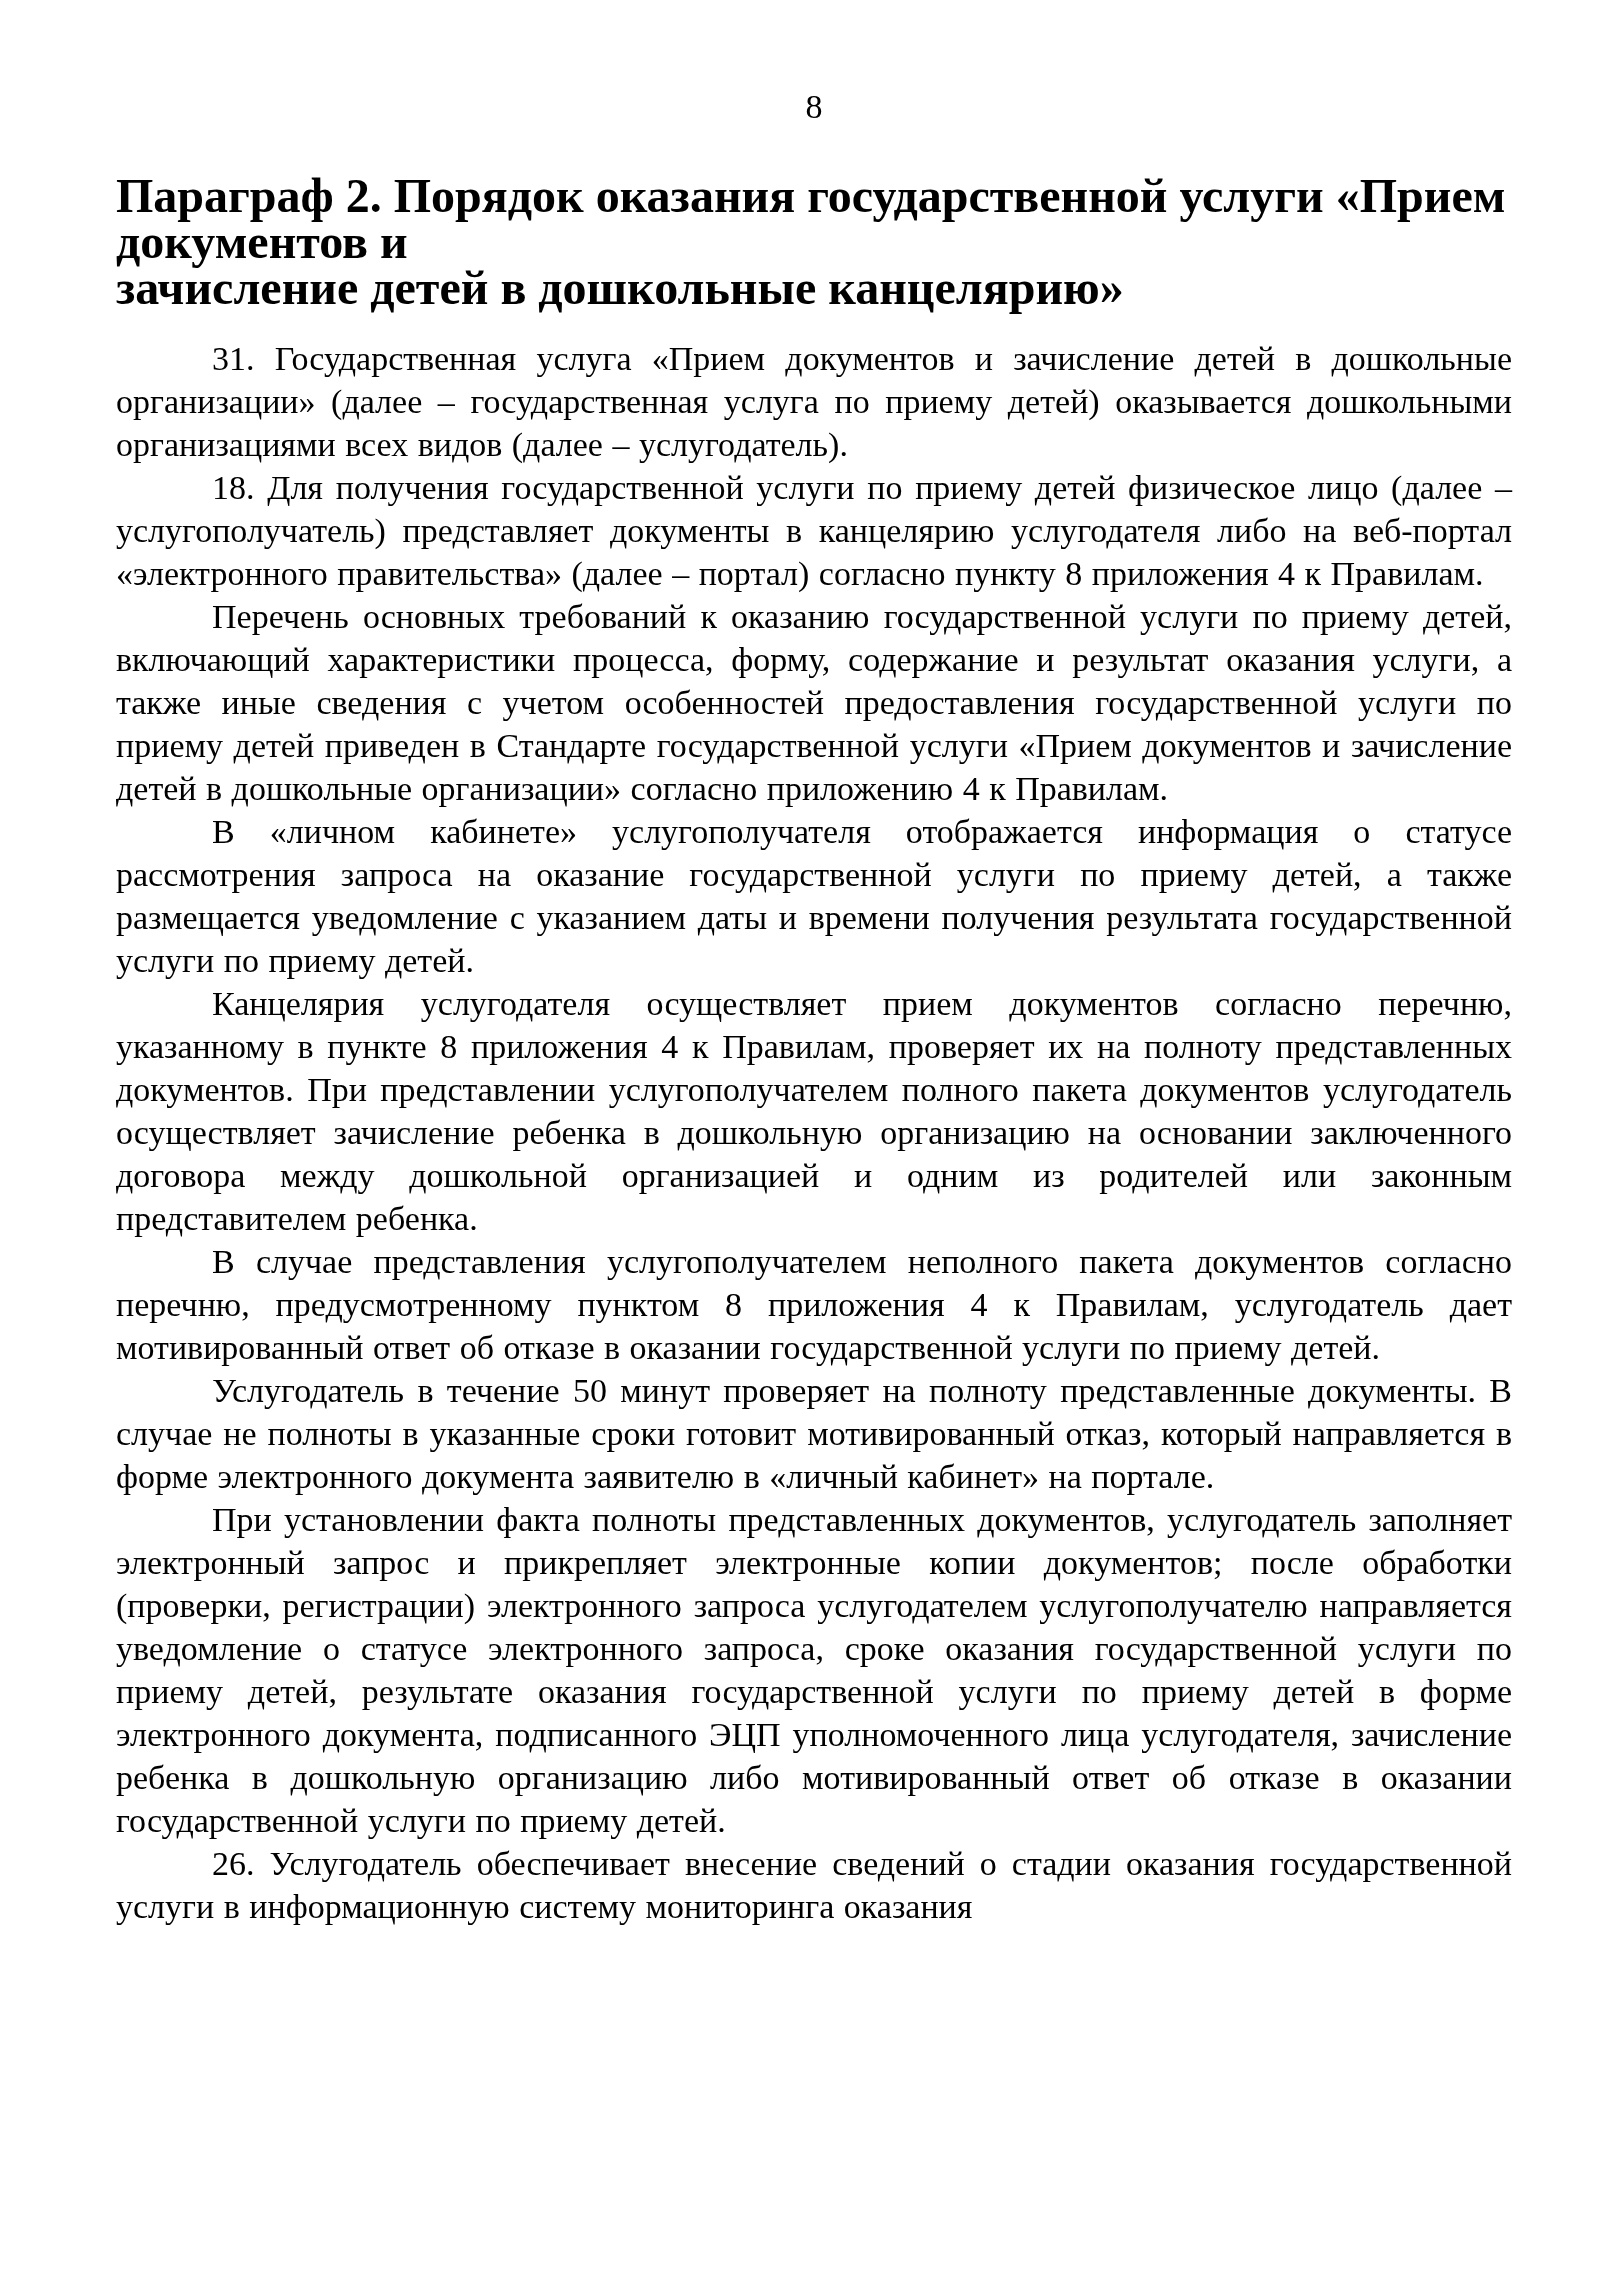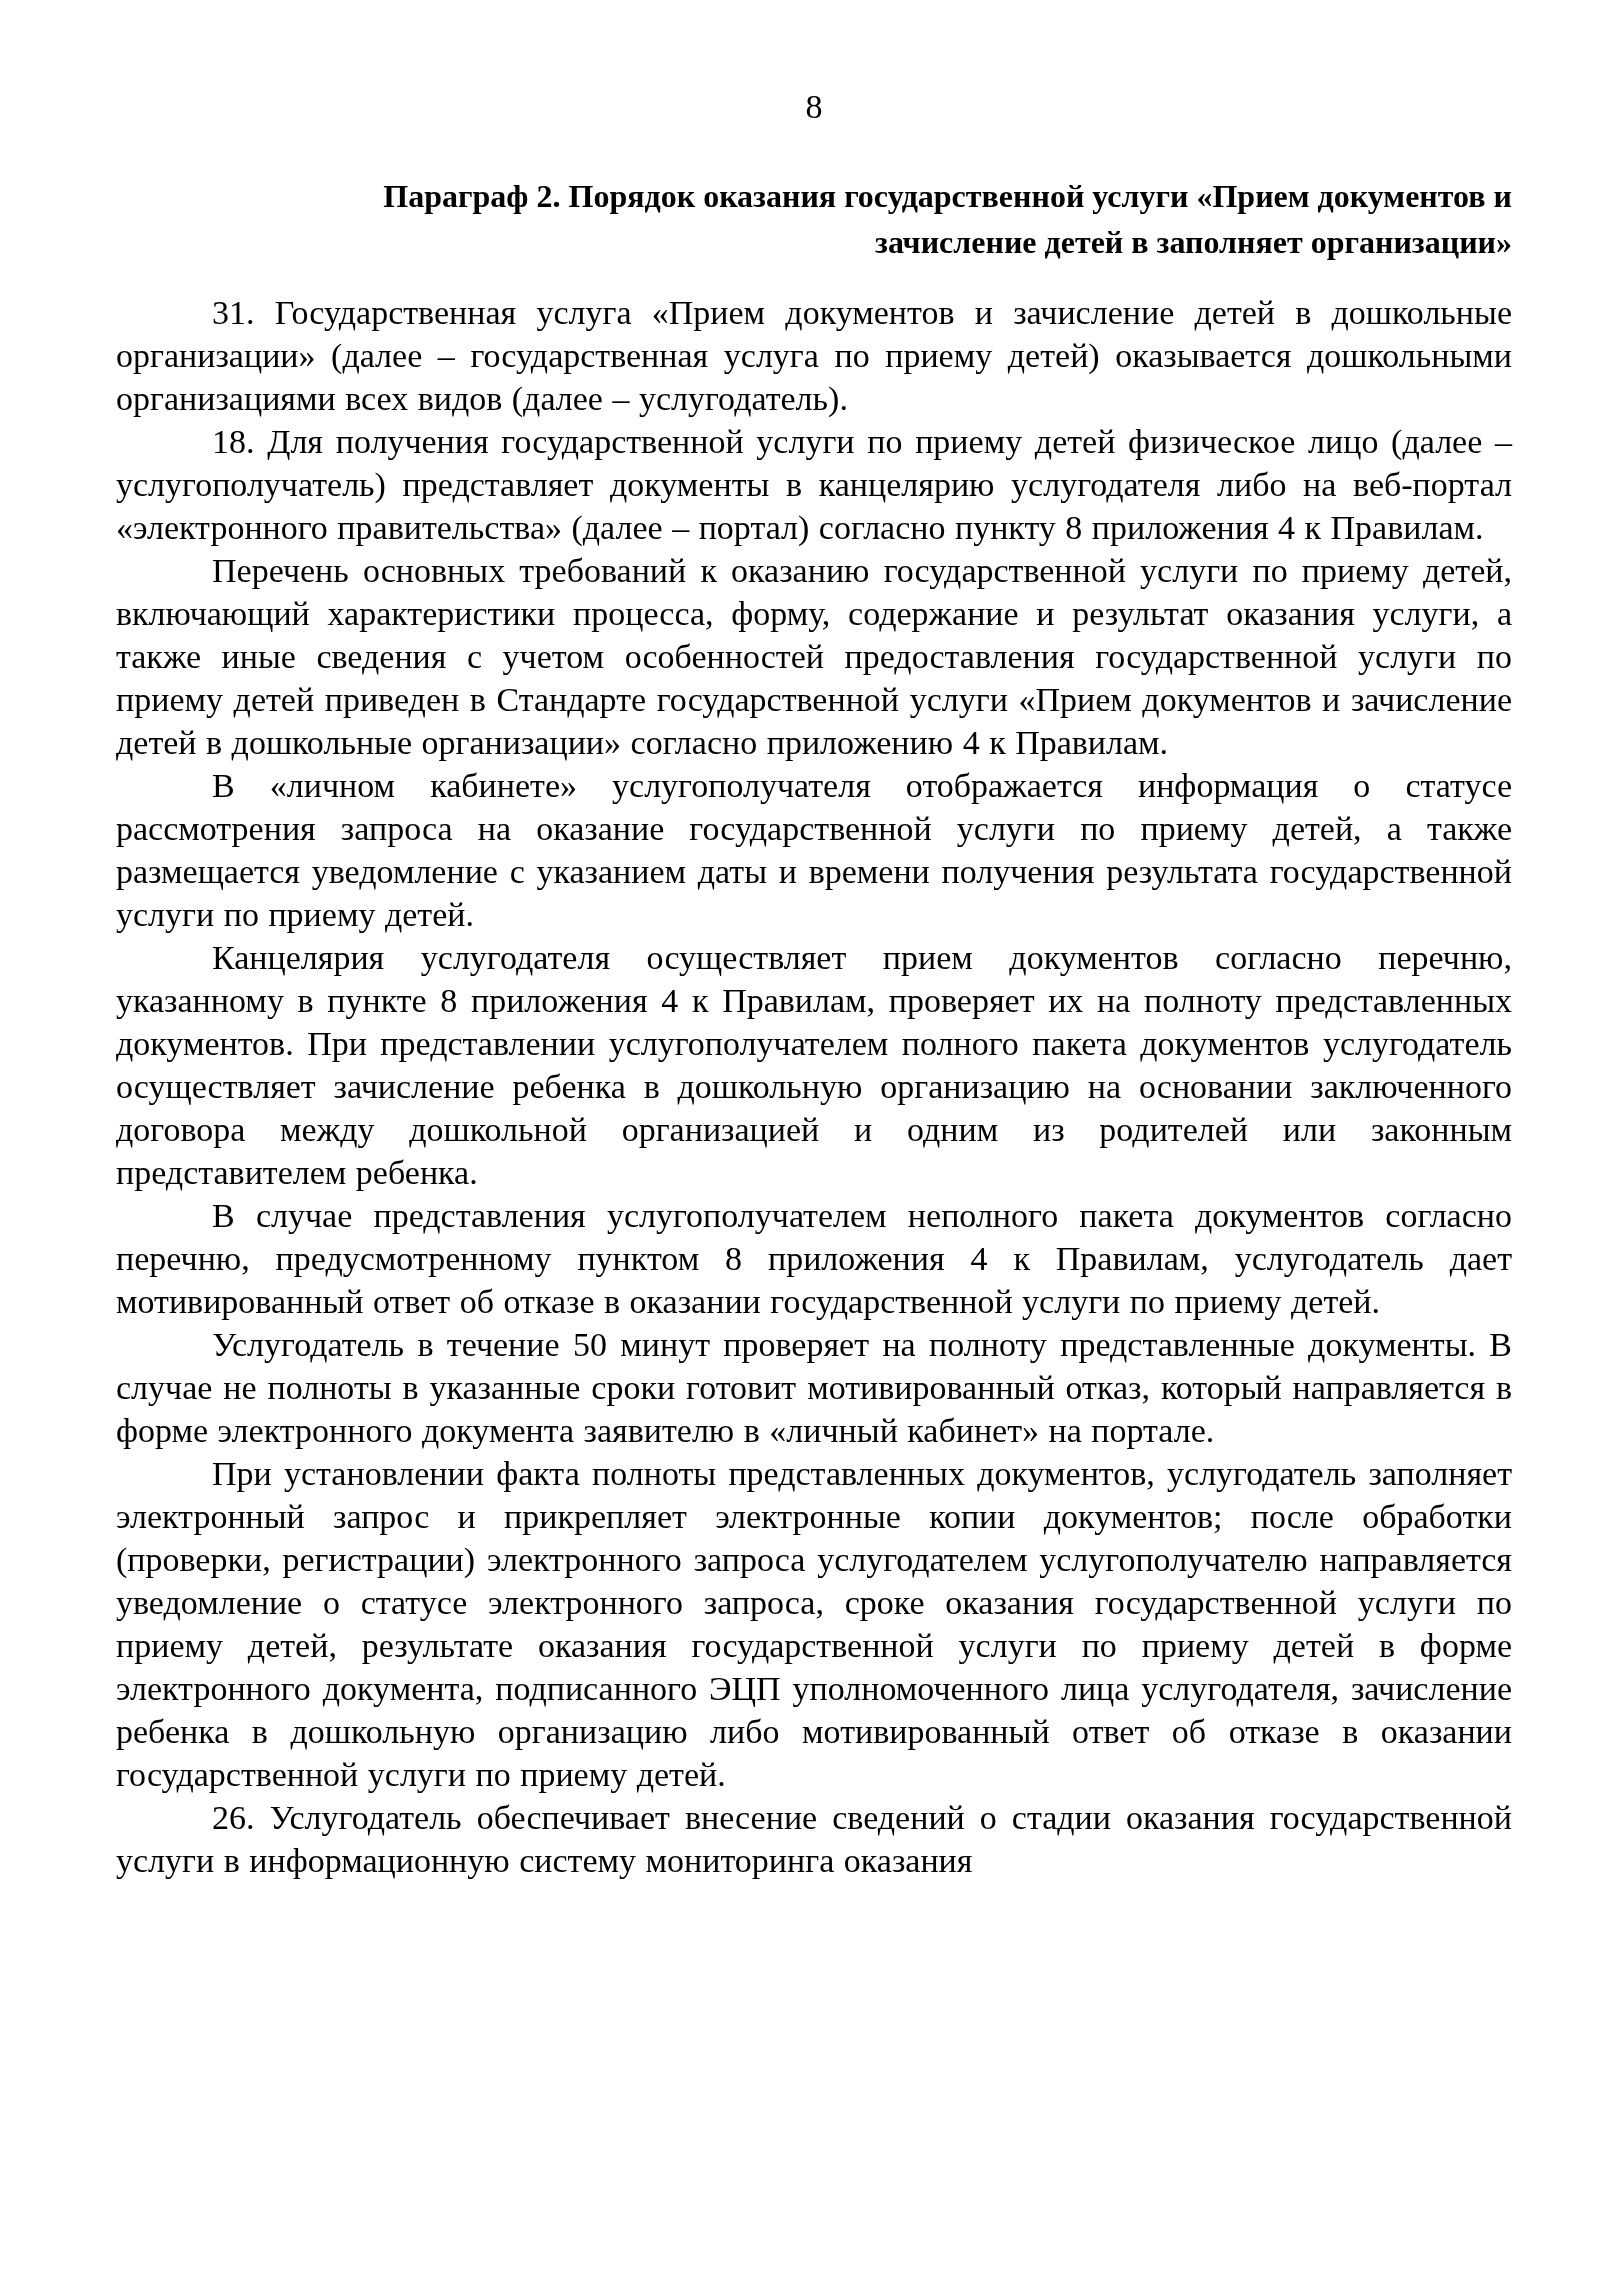--- a/index.html
+++ b/index.html
@@ -18,24 +18,24 @@
     box-sizing: border-box;
     padding: 86px 109px 0 116px; 
   }
   .page-number {
     text-align: center;
     font-size: 34px;
     line-height: 42px;
   }
   .heading {
     margin: 45px 0 0 0;
-    font-size: 32px;
+    font-size: 48px;
     line-height: 46px;
     font-weight: bold;
-    text-align: right;
+    text-align: left;
   }
   .heading .hline {
     display: block;
   }
   .body-text {
     margin-top: 25.5px;
   }
   .body-text p {
     margin: 0;
     font-size: 34px;
@@ -47,21 +47,21 @@
 </style>
 </head>
 <body>
 
 <div class="page">
 
   <div class="page-number">8</div>
 
   <h1 class="heading">
     <span class="hline">Параграф 2. Порядок оказания государственной услуги «Прием документов и</span>
-    <span class="hline">зачисление детей в заполняет организации»</span>
+    <span class="hline">зачисление детей в дошкольные канцелярию»</span>
   </h1>
 
   <div class="body-text">
     <p>31. Государственная услуга «Прием документов и зачисление детей в дошкольные организации» (далее – государственная услуга по приему детей) оказывается дошкольными организациями всех видов (далее – услугодатель).</p>
     <p>18. Для получения государственной услуги по приему детей физическое лицо (далее – услугополучатель) представляет документы в канцелярию услугодателя либо на веб-портал «электронного правительства» (далее – портал) согласно пункту 8 приложения 4 к Правилам.</p>
     <p>Перечень основных требований к оказанию государственной услуги по приему детей, включающий характеристики процесса, форму, содержание и результат оказания услуги, а также иные сведения с учетом особенностей предоставления государственной услуги по приему детей приведен в Стандарте государственной услуги «Прием документов и зачисление детей в дошкольные организации» согласно приложению 4 к Правилам.</p>
     <p>В «личном кабинете» услугополучателя отображается информация о статусе рассмотрения запроса на оказание государственной услуги по приему детей, а также размещается уведомление с указанием даты и времени получения результата государственной услуги по приему детей.</p>
     <p>Канцелярия услугодателя осуществляет прием документов согласно перечню, указанному в пункте 8 приложения 4 к Правилам, проверяет их на полноту представленных документов. При представлении услугополучателем полного пакета документов услугодатель осуществляет зачисление ребенка в дошкольную организацию на основании заключенного договора между дошкольной организацией и одним из родителей или законным представителем ребенка.</p>
     <p>В случае представления услугополучателем неполного пакета документов согласно перечню, предусмотренному пунктом 8 приложения 4 к Правилам, услугодатель дает мотивированный ответ об отказе в оказании государственной услуги по приему детей.</p>
     <p>Услугодатель в течение 50 минут проверяет на полноту представленные документы. В случае не полноты в указанные сроки готовит мотивированный отказ, который направляется в форме электронного документа заявителю в «личный кабинет» на портале.</p>

